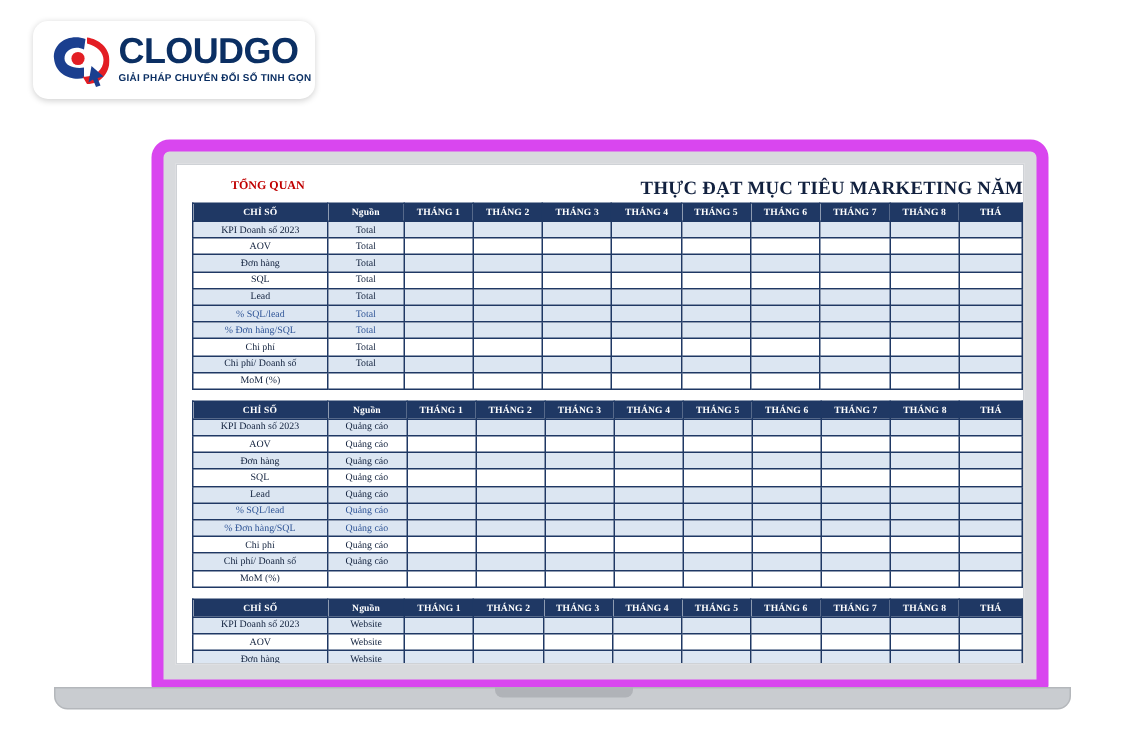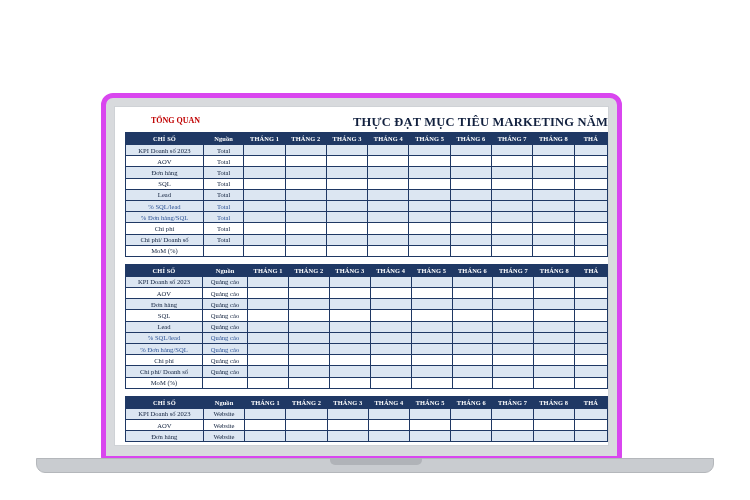--- a/index.html
+++ b/index.html
@@ -47,23 +47,23 @@
     font-weight: bold;
     color: #0b2f63;
     letter-spacing: 0.2px;
     margin-top: 3px;
   }
 
   
   .laptop-body {
     position: absolute;
     left: 101px; top: 93px;
-    width: 521px; height: 368px;
+    width: 598px; height: 368px;
     background: #d8dadd;
-    border: 5px solid #d946ef;
+    border: 8px solid #d946ef;
     border-radius: 12px 12px 4px 4px;
     padding: 8px 8px 10px 8px;
   }
   .screen {
     width: 100%; height: 100%;
     background: #ffffff;
     border: 1px solid #cfd2d6;
     overflow: hidden;
     position: relative;
   }
@@ -148,20 +148,34 @@
   td.blank { background: #ffffff; }
   tr.alt td.blank { background: #dce6f2; }
 
   .block { margin-bottom: 7px; }
 </style>
 </head>
 <body>
 
 <div id="root">
 
+  <div class="logo-box">
+    <div class="logo-mark">
+      <svg width="42" height="40" viewBox="0 0 42 40" xmlns="http://www.w3.org/2000/svg">
+        <path d="M26 6 C16 2, 4 8, 5 19 C6 30, 17 34, 25 32 L25 25 C19 26, 12 24, 12 19 C12 13, 19 10, 25 13 Z" fill="#1b3f8f"></path>
+        <path d="M27 9 C34 11, 38 15, 38 20 C38 27, 31 32, 24 31 L27 36 C36 36, 42 29, 42 20 C42 12, 35 6, 27 5 Z" fill="#e31e24"></path>
+        <circle cx="21" cy="19" r="4.4" fill="#e31e24"></circle>
+        <path d="M30 24 L38 31 L34 32 L36 37 L33 38 L31 33 L28 35 Z" fill="#1b3f8f"></path>
+      </svg>
+    </div>
+    <div class="logo-text">
+      <div class="logo-title">CLOUDGO</div>
+      <div class="logo-sub">GIẢI PHÁP CHUYỂN ĐỔI SỐ TINH GỌN</div>
+    </div>
+  </div>
 
   <div class="laptop-body">
     <div class="screen">
       <div class="sheet">
 
         <div class="overview-label">TỔNG QUAN</div>
         <div class="sheet-title">THỰC ĐẠT MỤC TIÊU MARKETING NĂM</div>
 
         <div class="block">
           <table class="grid">

